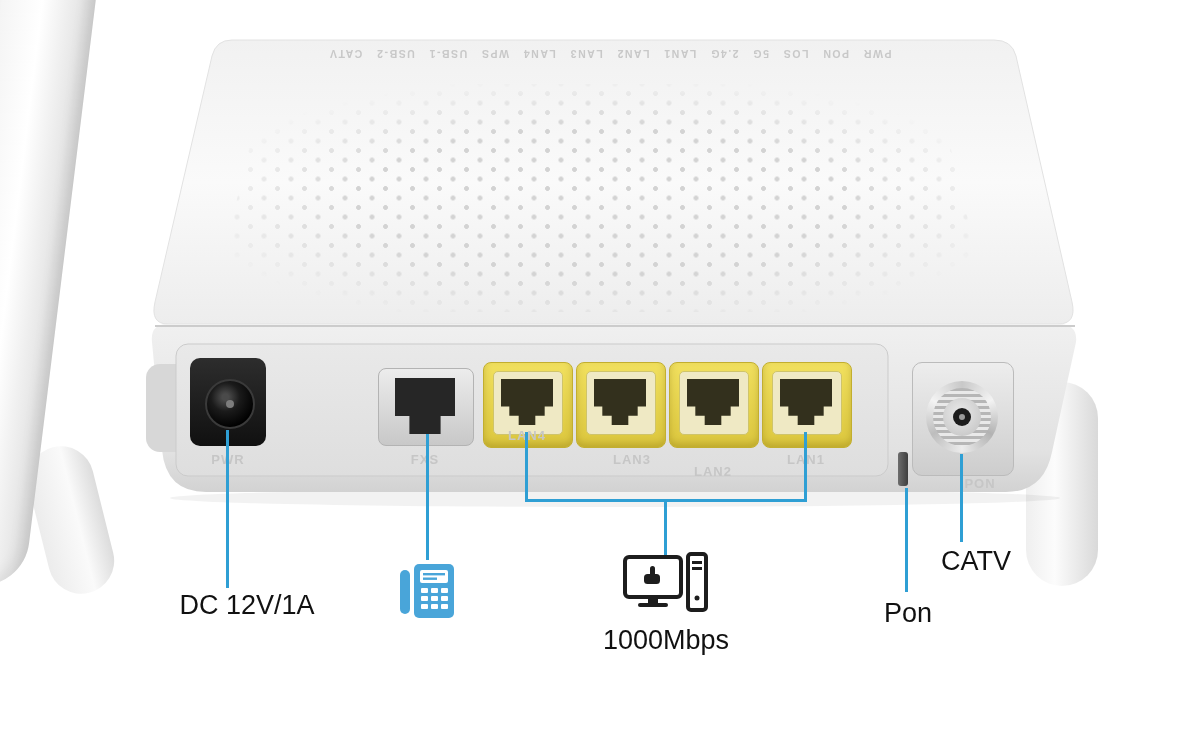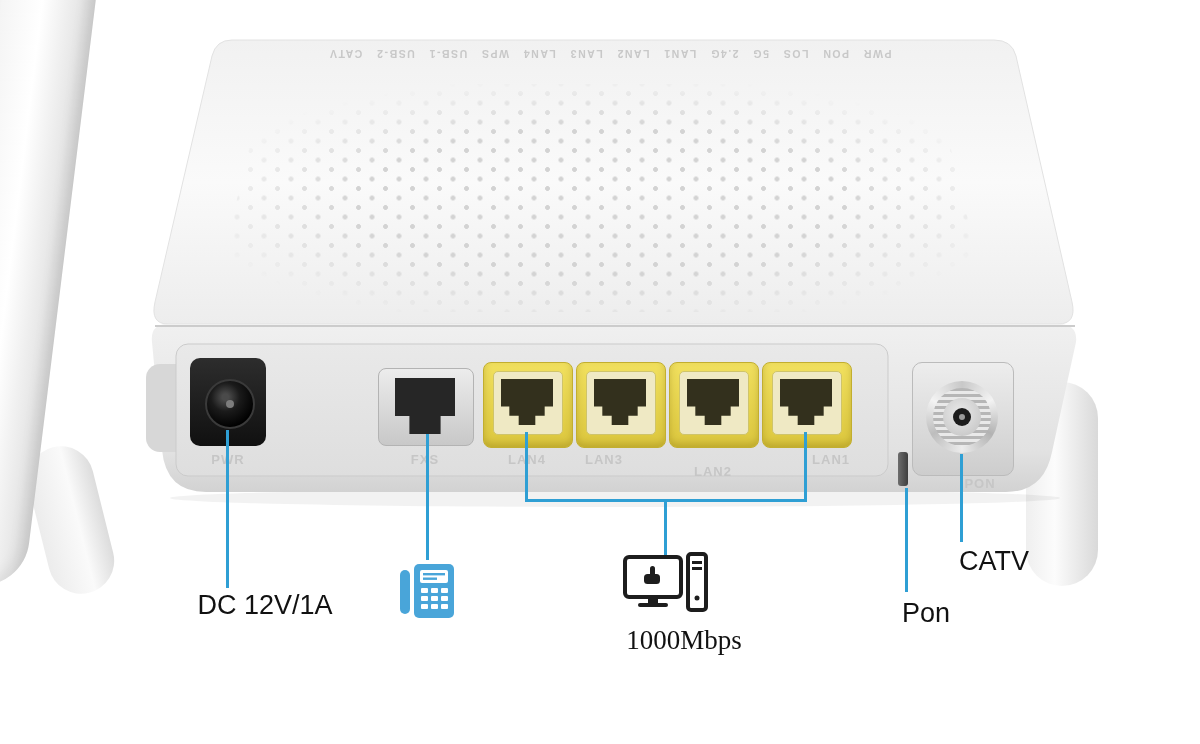--- a/index.html
+++ b/index.html
@@ -28,24 +28,24 @@
     mask-image:radial-gradient(ellipse 58% 60% at 50% 52%,#000 55%,transparent 93%);}
   .top-labels{position:absolute;left:270px;top:48px;width:680px;text-align:center;
     transform:rotate(180deg);color:#c8c8c8;font-size:10.5px;font-weight:bold;
     letter-spacing:1.5px;word-spacing:9px;white-space:nowrap;z-index:3;}
 
   
   .port-label{position:absolute;text-align:center;color:#c6c6c6;font-size:13px;font-weight:bold;
     letter-spacing:1px;z-index:4;}
   .label-pwr{left:190px;top:452px;width:76px;}
   .label-fxs{left:378px;top:452px;width:94px;}
-  .label-lan4{left:483px;top:452px;width:88px;}
-  .label-lan3{left:560px;top:452px;width:88px;}
+  .label-lan4{left:483px;top:428px;width:88px;}
+  .label-lan3{left:588px;top:452px;width:88px;}
   .label-lan2{left:669px;top:464px;width:88px;}
-  .label-lan1{left:762px;top:452px;width:88px;text-align:right;}
+  .label-lan1{left:762px;top:452px;width:88px;}
   .label-pon{left:940px;top:476px;width:80px;}
 
   .pwr-port{position:absolute;left:190px;top:358px;width:76px;height:88px;border-radius:10px;
     background:linear-gradient(180deg,#2d2d2d,#101010);z-index:4;}
   .pwr-circle{position:absolute;left:15px;top:21px;width:46px;height:46px;border-radius:50%;
     border:2px solid #3a3a3a;background:radial-gradient(circle at 40% 35%,#4a4a4a 0 8%,#1b1b1b 35%,#000 75%);}
   .pwr-pin{position:absolute;left:19px;top:19px;width:8px;height:8px;border-radius:50%;background:#7d7d7d;}
 
   .fxs-port{position:absolute;left:378px;top:368px;width:94px;height:76px;border-radius:8px;
     background:linear-gradient(180deg,#ececec,#c8c8c8);border:1px solid #b3b3b3;z-index:4;}
@@ -80,24 +80,24 @@
   .cline-h{position:absolute;height:3px;background:var(--callout-line,#2f9fd4);z-index:7;}
   .line-power{left:226px;top:430px;height:158px;}
   .line-fxs{left:426px;top:434px;height:126px;}
   .line-lan4{left:525px;top:432px;height:70px;}
   .line-lan1{left:804px;top:432px;height:70px;}
   .line-lan-h{left:525px;top:499px;width:282px;}
   .line-lan-c{left:664px;top:502px;height:54px;}
   .line-pon{left:905px;top:488px;height:104px;}
   .line-catv{left:960px;top:454px;height:88px;}
 
-  .callout-text{position:absolute;color:var(--callout-text,#111);font-size:27px;text-align:center;z-index:7;padding-left:18px;}
+  .callout-text{position:absolute;color:var(--callout-text,#111);font-size:27px;text-align:center;z-index:7;}
   .text-power{left:140px;top:590px;width:214px;}
   .text-voip{left:356px;top:640px;width:144px;}
-  .text-eth{left:536px;top:624px;width:260px;line-height:33px;font-family:Liberation Serif, serif;}
+  .text-eth{left:536px;top:624px;width:260px;line-height:33px;}
   .text-pon{left:848px;top:598px;width:120px;}
   .text-catv{left:906px;top:546px;width:140px;}
 
   .icon-voip{position:absolute;left:398px;top:560px;width:62px;height:64px;z-index:7;}
   .icon-computer{position:absolute;left:622px;top:552px;width:88px;height:68px;z-index:7;}
 </style>
 </head>
 <body>
 
 <div class="stage">

